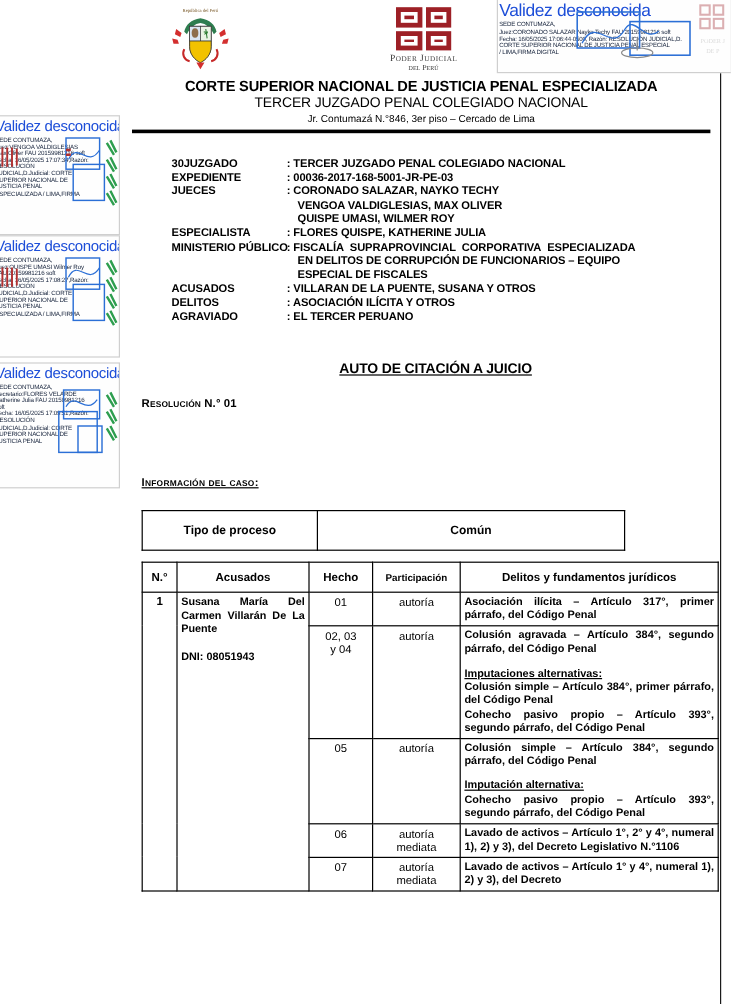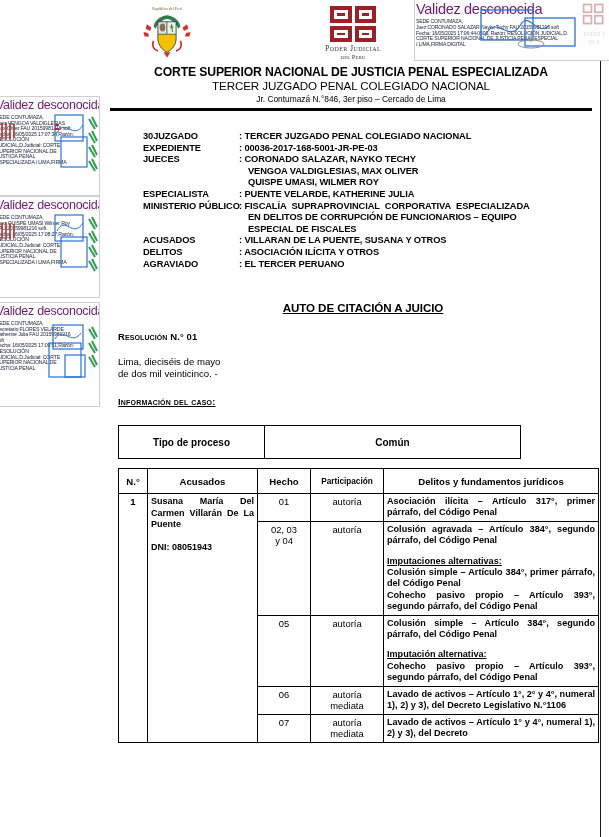--- a/index.html
+++ b/index.html
@@ -252,21 +252,21 @@
   
   .stamp {
     position: absolute;
     background: #fefefe;
     border: 1px solid #cfcfcf;
     overflow: hidden;
     font-family: "Liberation Sans", sans-serif;
   }
   .stamp .sv-title {
     font-size: 12.5px;
-    color: #701a75;
+    color: #1d4ed8;
     line-height: 13px;
     letter-spacing: -0.3px;
     padding-left: 1px;
   }
   .stamp .sv-body {
     font-size: 5.2px;
     color: #14213a;
     line-height: 5.6px;
     letter-spacing: -0.15px;
     padding-left: 1px;
@@ -374,21 +374,21 @@
 
     <div class="cap-row">
       <span class="cap-lbl">JUECES</span>
       <span class="cap-val">: CORONADO SALAZAR, NAYKO TECHY</span>
     </div>
     <div class="cap-cont cap-indent">VENGOA VALDIGLESIAS, MAX OLIVER</div>
     <div class="cap-cont cap-indent">QUISPE UMASI, WILMER ROY</div>
 
     <div class="cap-row">
       <span class="cap-lbl">ESPECIALISTA</span>
-      <span class="cap-val">: PUENTE VELARDE, KATHERINE JULIA</span>
+      <span class="cap-val">: FLORES QUISPE, KATHERINE JULIA</span>
     </div>
 
     <div class="cap-row">
       <span class="cap-lbl wide">MINISTERIO PÚBLICO</span>
       <span class="cap-val">: FISCALÍA&nbsp; SUPRAPROVINCIAL&nbsp; CORPORATIVA&nbsp; ESPECIALIZADA</span>
     </div>
     <div class="cap-cont cap-indent">EN DELITOS DE CORRUPCIÓN DE FUNCIONARIOS – EQUIPO</div>
     <div class="cap-cont cap-indent">ESPECIAL DE FISCALES</div>
 
     <div class="cap-row">
@@ -402,24 +402,20 @@
     </div>
 
     <div class="cap-row">
       <span class="cap-lbl">AGRAVIADO</span>
       <span class="cap-val">: EL TERCER PERUANO</span>
     </div>
   </div>
 
   <div id="auto-title">AUTO DE CITACIÓN A JUICIO</div>
   <div id="resolucion">Resolución N.° 01</div>
-  <div id="fecha">
-    <div>Lima, dieciséis de mayo</div>
-    <div>de dos mil veinticinco. -</div>
-  </div>
   <div id="info-caso">Información del caso:</div>
 
   <table id="tbl-tipo">
     <tbody>
         <tr>
       <td class="c1">Tipo de proceso</td>
       <td>Común</td>
     </tr>
   </tbody>
     </table>

